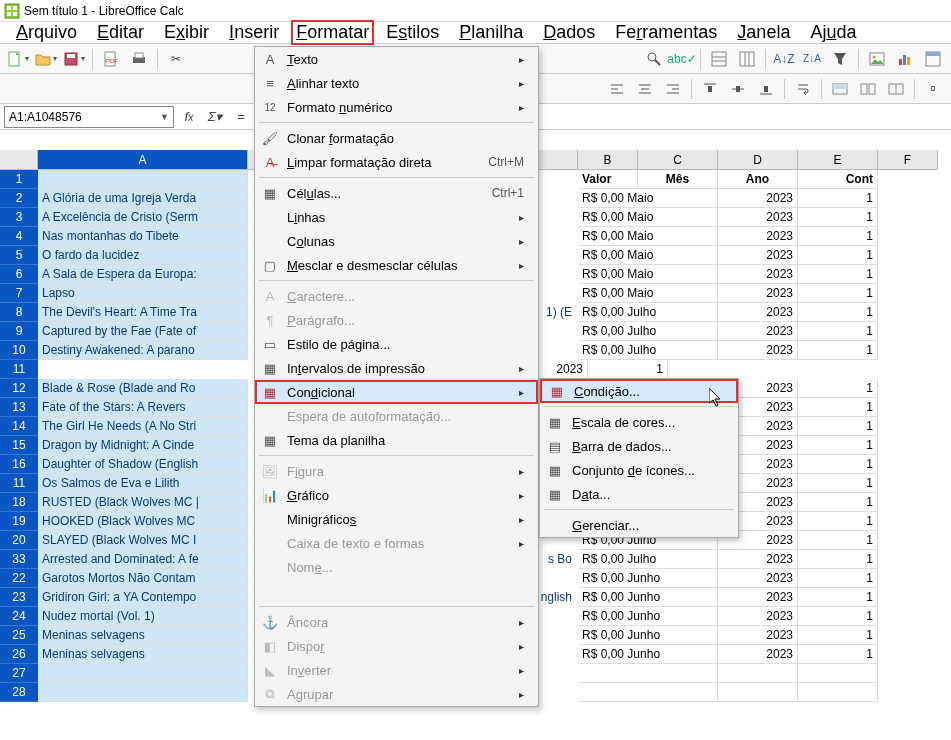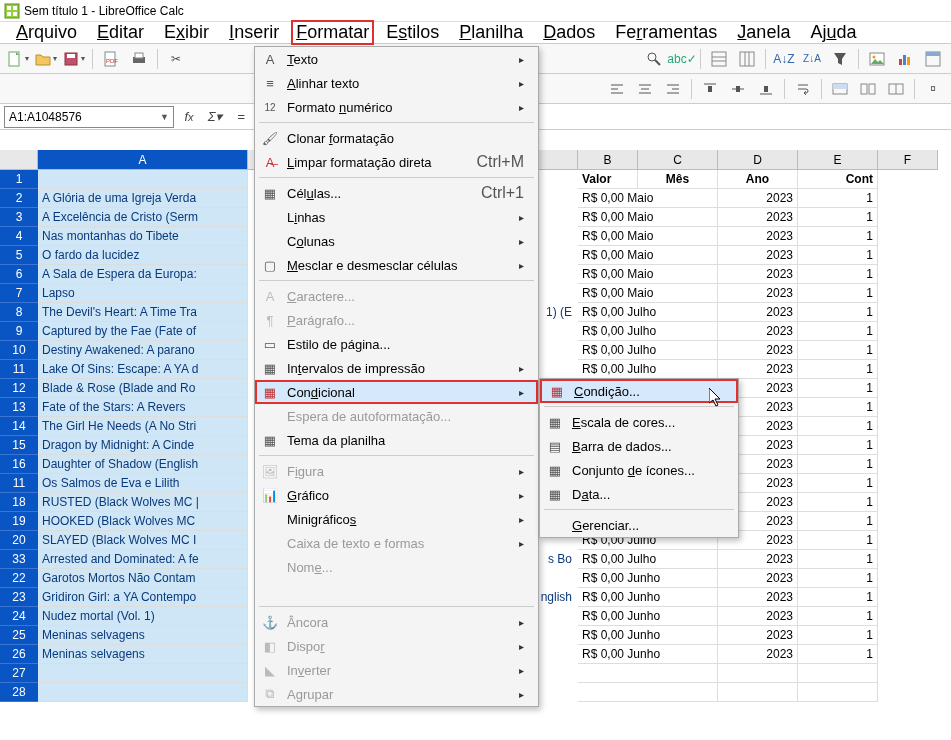--- a/index.html
+++ b/index.html
@@ -45,21 +45,21 @@
   .cellGap { width: 330px; border: none; background: transparent; }
 
   
   .red-arrow { position: absolute; left: 50px; top: 167px; width: 50px; height: 35px; pointer-events: none; }
 
   
   .dropdown { position: absolute; background: #f4f4f4; border: 1px solid #aaa; box-shadow: 2px 3px 6px rgba(0,0,0,.25); font-size: 13px; z-index: 100; }
   .dropdown .menu-row { display: flex; align-items: center; height: 24px; padding: 0 14px 0 6px; gap: 8px; position: relative; }
   .dropdown .menu-row .mi-icon { width: 18px; height: 18px; display: inline-flex; align-items: center; justify-content: center; color: #555; }
   .dropdown .menu-row .mi-label { flex: 1; white-space: nowrap; }
-  .dropdown .menu-row .mi-accel { color: #555; margin-left: 32px; font-size: 16px; }
+  .dropdown .menu-row .mi-accel { color: #555; margin-left: 32px; font-size: 12px; }
   .dropdown .menu-row .mi-arrow { font-size: 10px; color: #333; margin-left: 12px; }
   .dropdown .menu-row.disabled { color: #9a9a9a; }
   .dropdown .menu-row.disabled .mi-icon { color: #bbb; }
   .dropdown .menu-sep { height: 1px; background: #ccc; margin: 3px 4px; }
   .dropdown .menu-row.hl-red { border: 2px solid #e03030; height: 24px; padding: 0 12px 0 4px; }
   .dropdown.submenu .menu-row.hover { background: #d6e8fb; }
   .submenu-hl { border: 2px solid #e03030; }
 
   .dropdown.main { left: 254px; top: 46px; width: 285px; }
   .dropdown.submenu { left: 539px; top: 378px; width: 200px; }
@@ -359,21 +359,20 @@
       <div class="row">
     <div class="rowhead">10</div>
     <div class="cell cellA"><span class="underline-dashed">Destiny Awakened: A parano</span></div>
     <div class="cell cellGap" style="text-align:right;padding-right:6px;color:#0b3a7c"></div>
     <div class="cell" style="width:140px">R$ 0,00 Julho</div>
     <div class="cell" style="width:80px;text-align:right">2023</div>
     <div class="cell" style="width:80px;text-align:right">1</div>
   </div>
       <div class="row">
     <div class="rowhead">11</div>
-    <div class="cell cellA"><span class="underline-dashed">Lake Of Sins: Escape: A YA d</span></div>
     <div class="cell cellGap" style="text-align:right;padding-right:6px;color:#0b3a7c"></div>
     <div class="cell" style="width:140px">R$ 0,00 Julho</div>
     <div class="cell" style="width:80px;text-align:right">2023</div>
     <div class="cell" style="width:80px;text-align:right">1</div>
   </div>
       <div class="row">
     <div class="rowhead">12</div>
     <div class="cell cellA"><span class="underline-dashed">Blade &amp; Rose (Blade and Ro</span></div>
     <div class="cell cellGap" style="text-align:right;padding-right:6px;color:#0b3a7c"></div>
     <div class="cell" style="width:140px">R$ 0,00 Julho</div>

